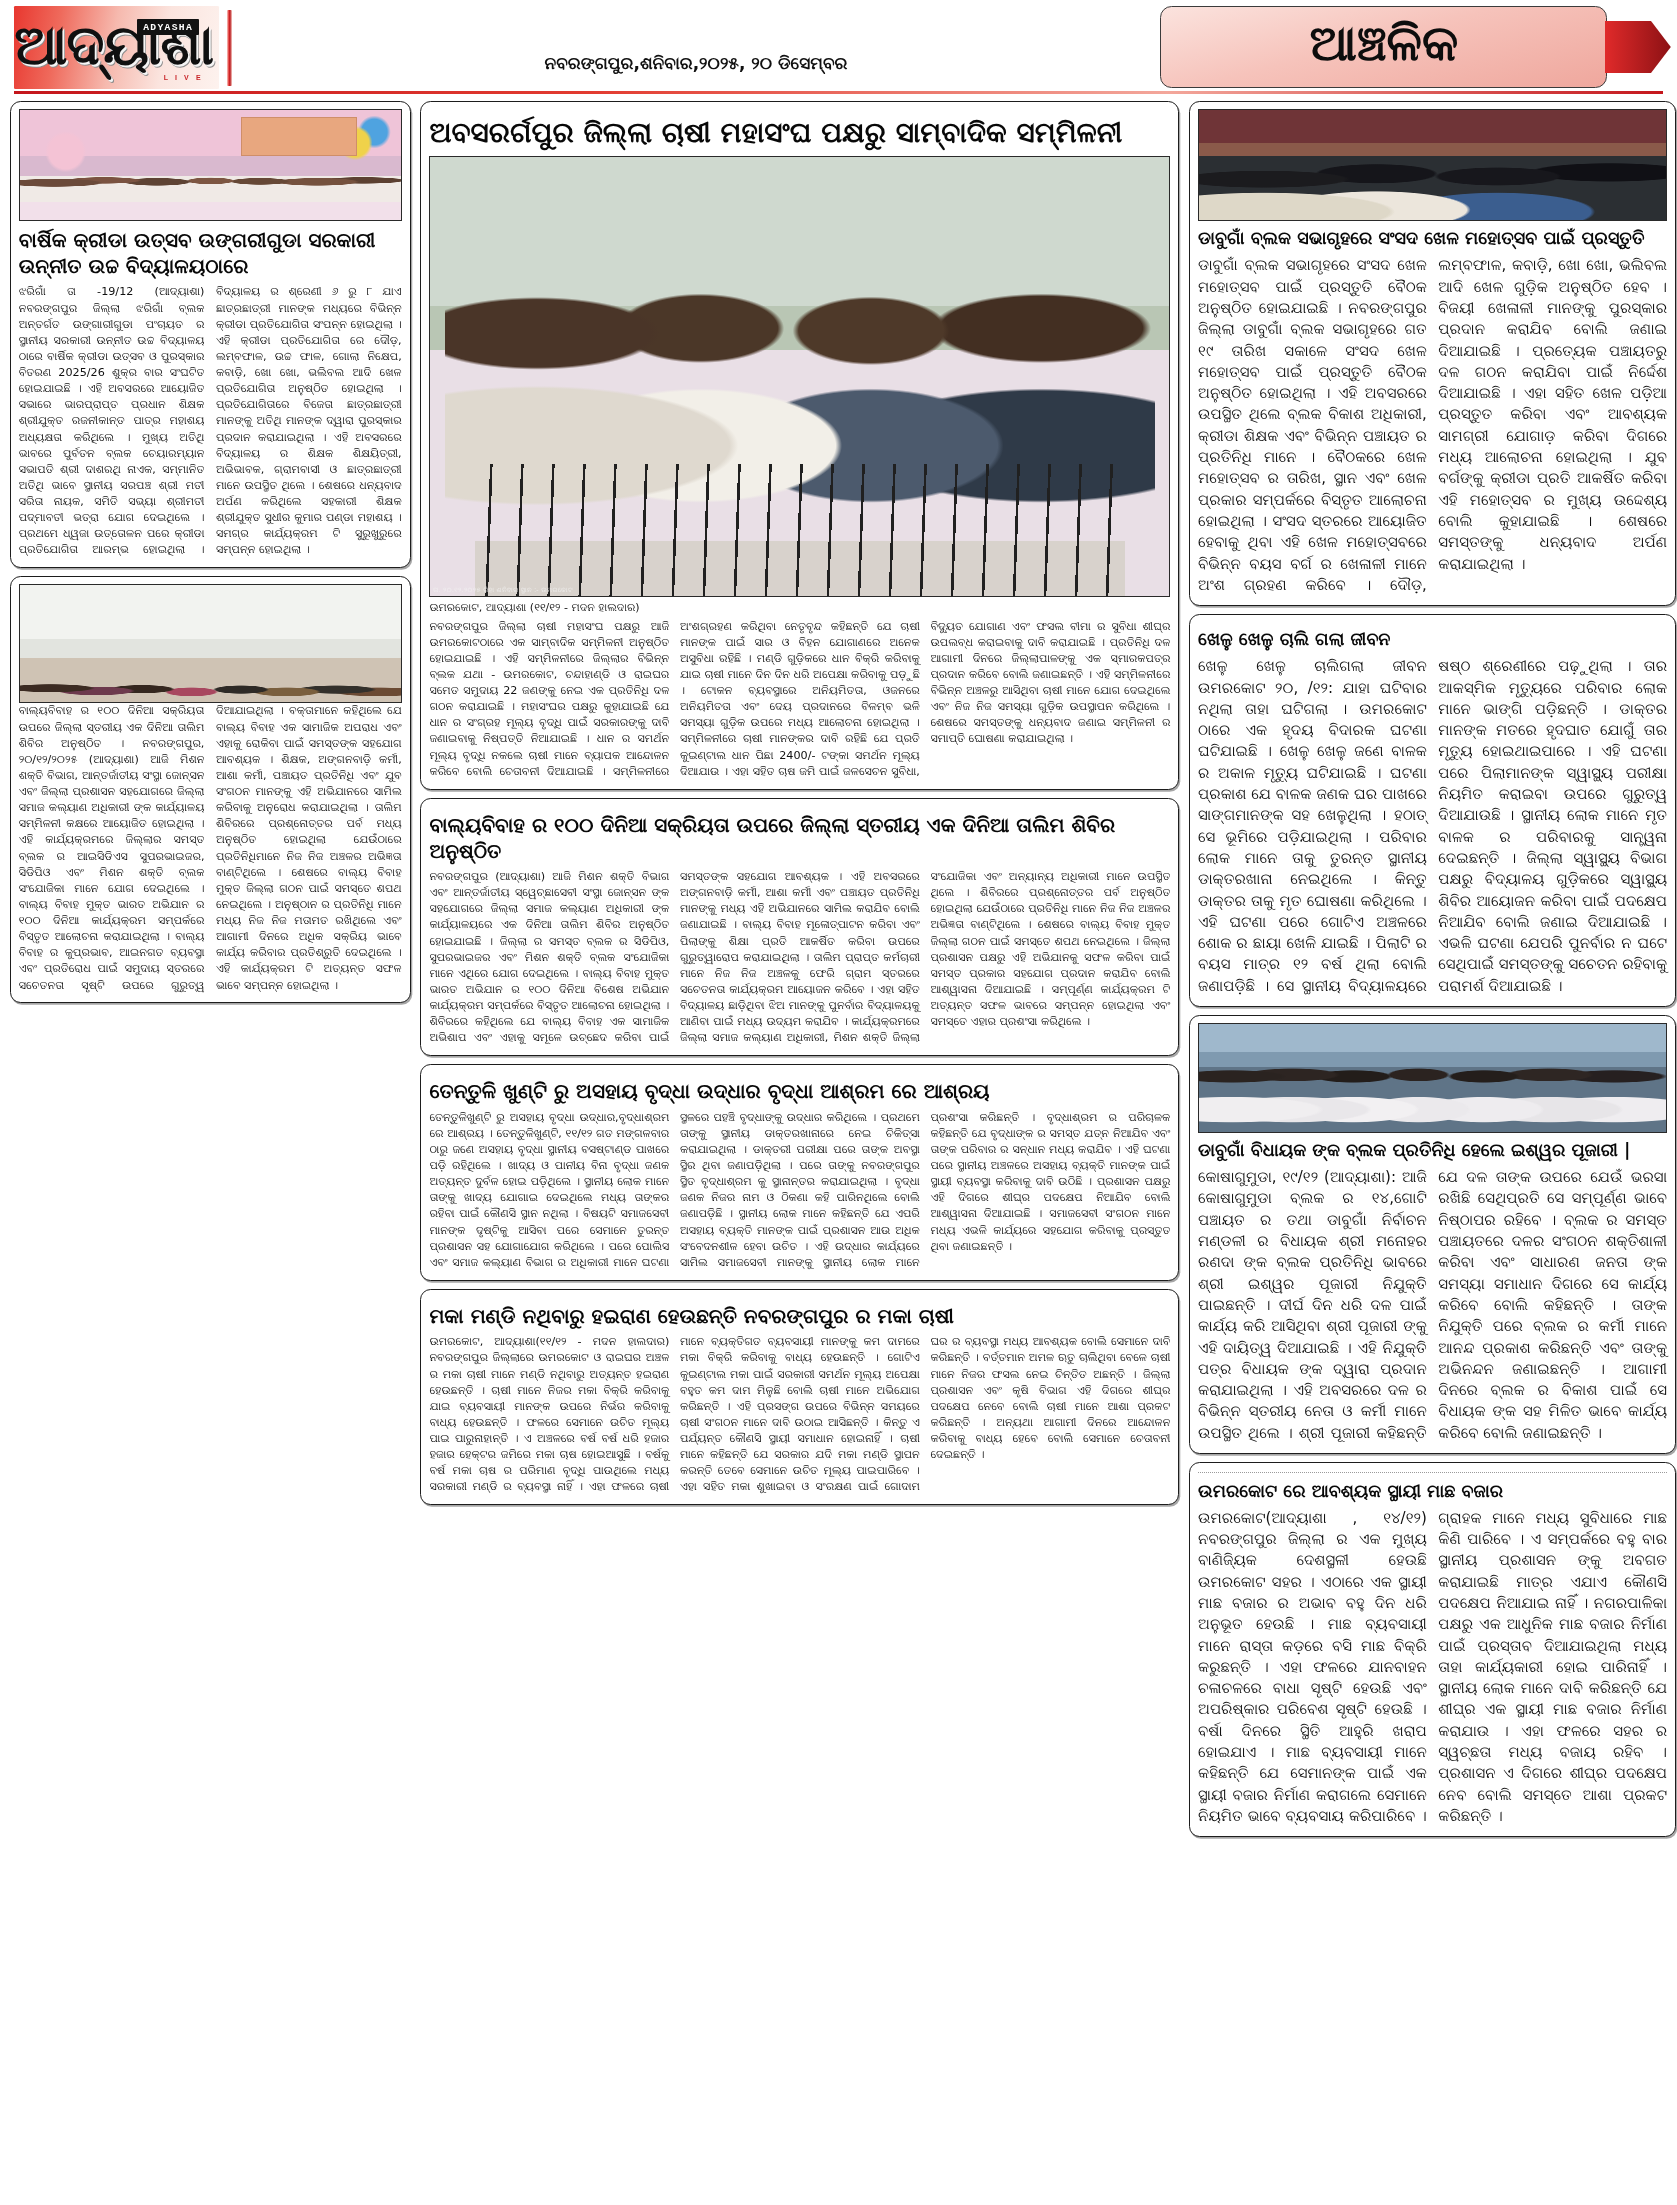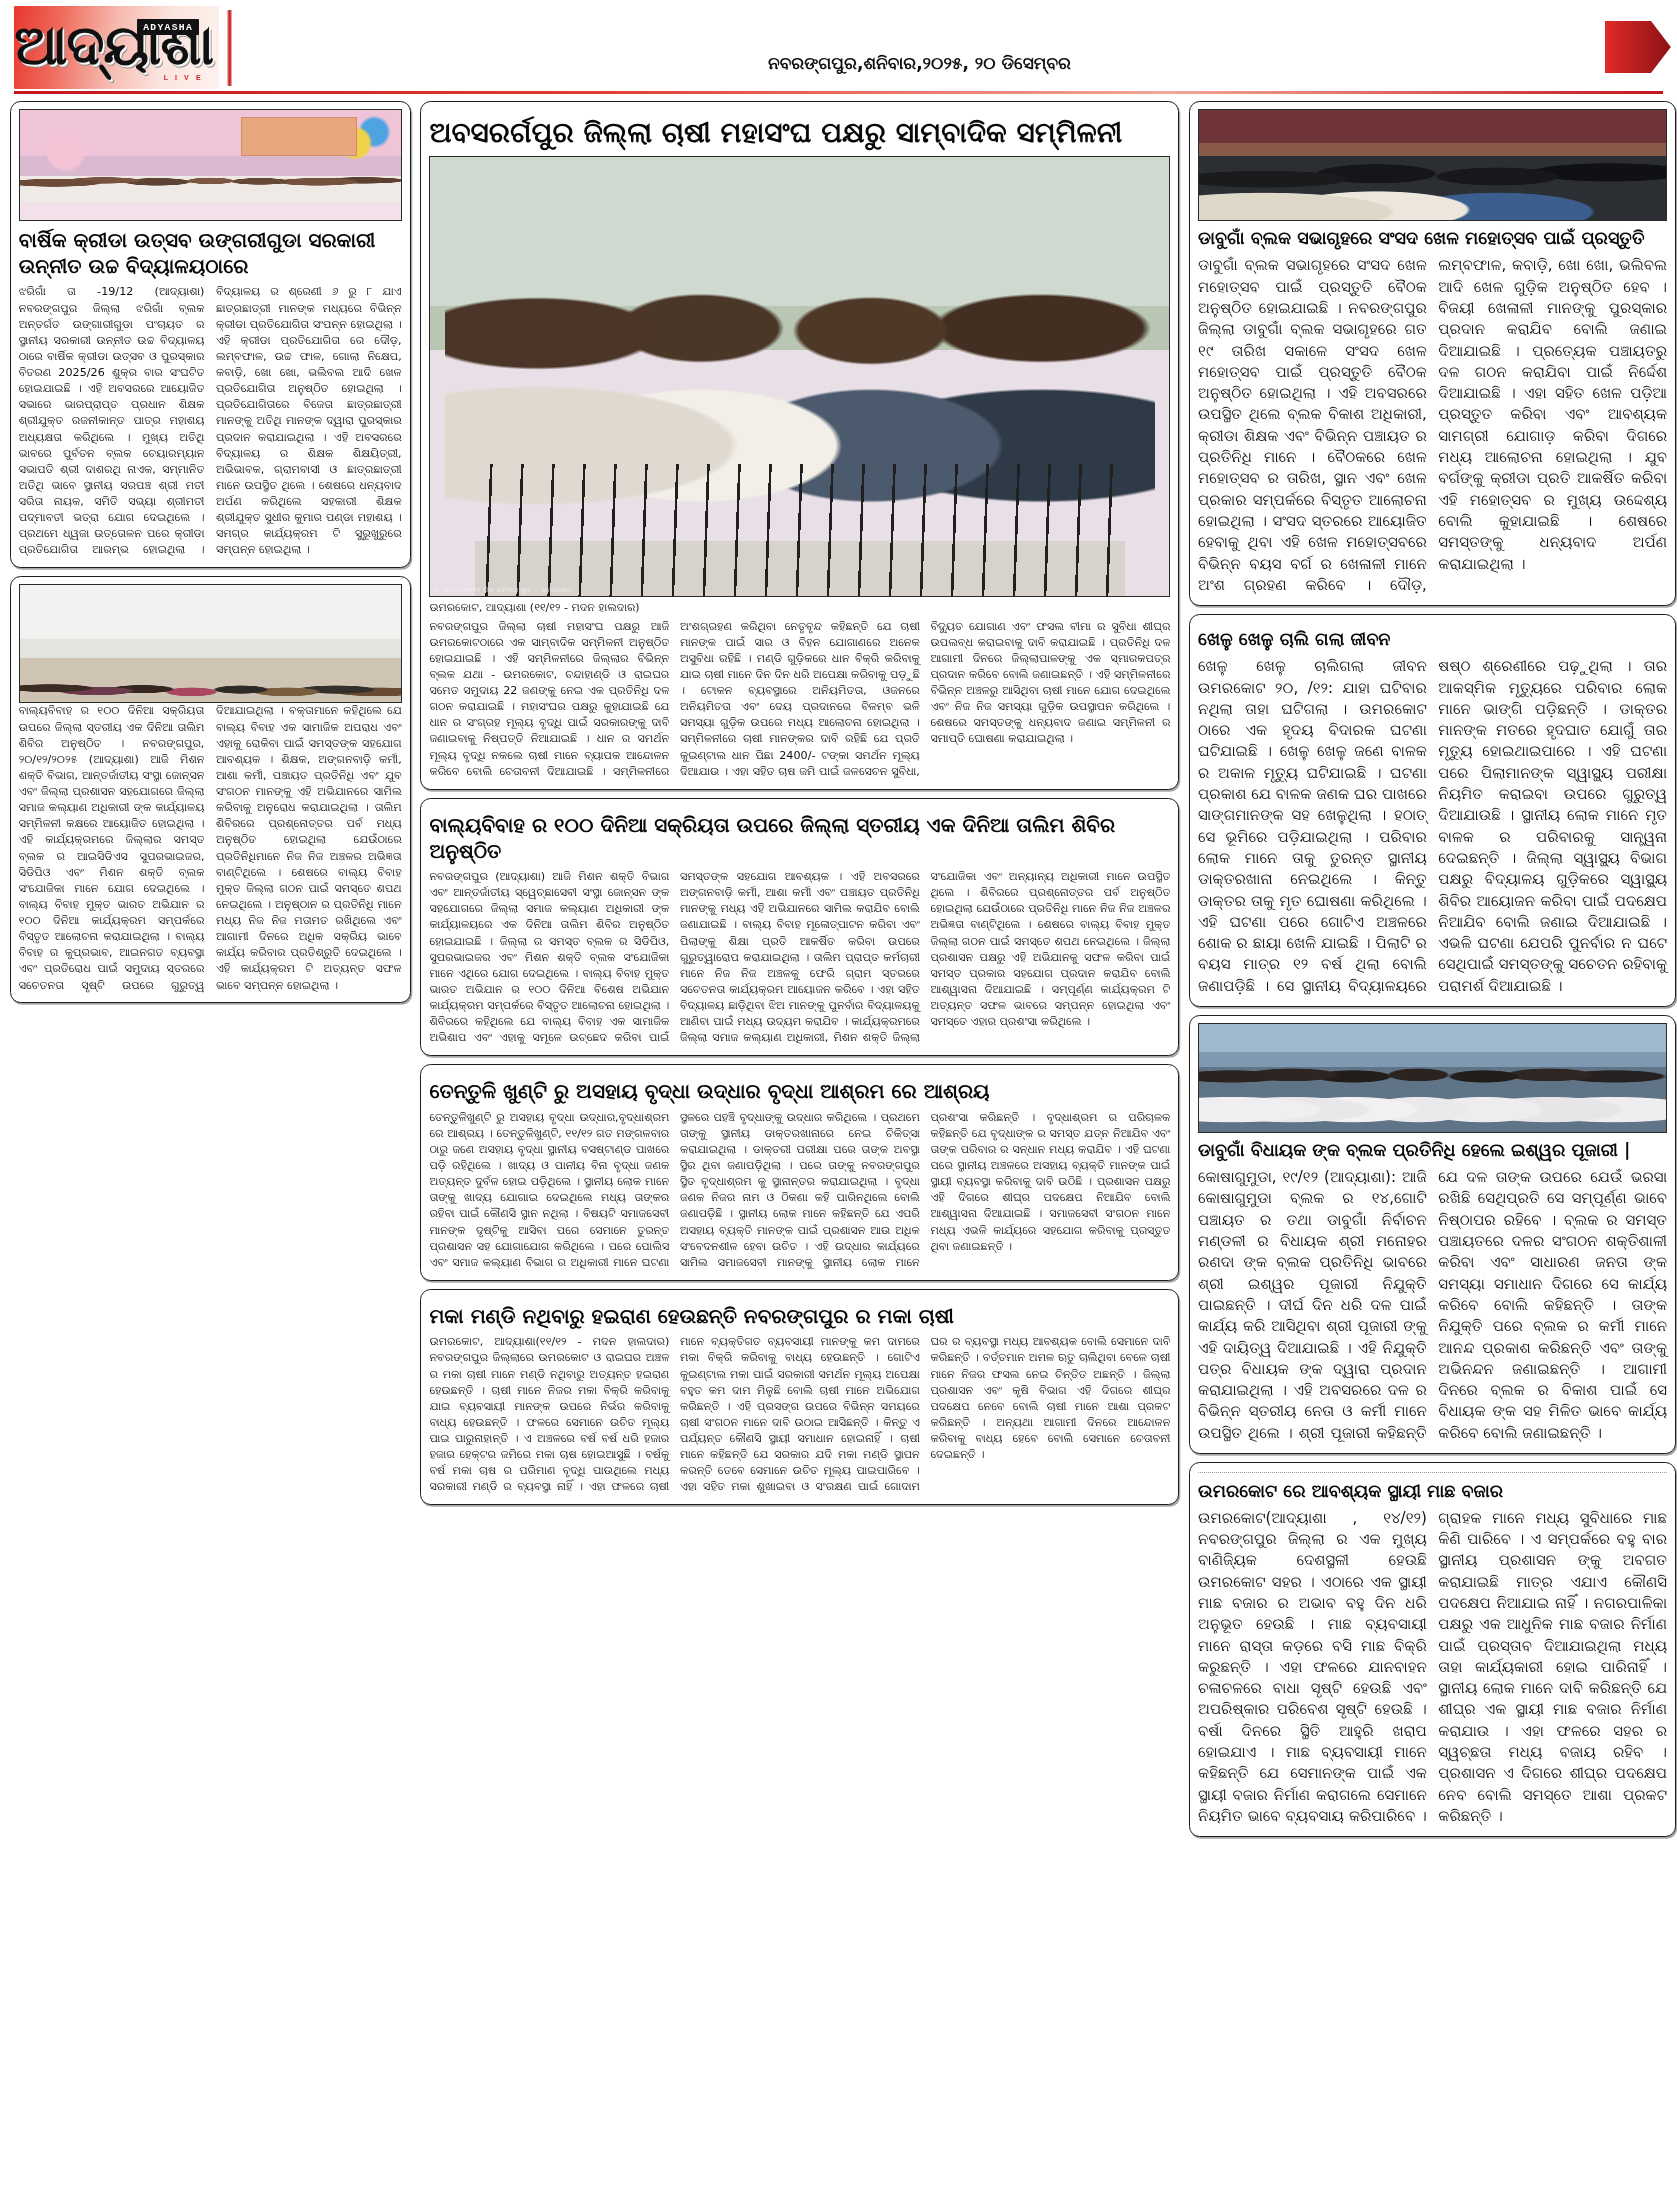--- a/index.html
+++ b/index.html
@@ -245,20 +245,23 @@
       <span class="logo-tag">ADYASHA</span>
       <span class="logo-live">L I V E</span>
     </div>
 
     <div class="logo-rule"></div>
 
     <div class="dateline-wrap">
       <span class="dateline">ନବରଙ୍ଗପୁର,ଶନିବାର,୨୦୨୫, ୨୦ ଡିସେମ୍ବର</span>
     </div>
 
+    <div class="section-banner">
+      <span class="sb-text">ଆଞ୍ଚଳିକ</span>
+    </div>
     <div class="banner-tail"></div>
 
     <div class="mast-underline"></div>
   </div>
 
   <div class="grid">
 
     <div class="col">
 
       <div class="card">

